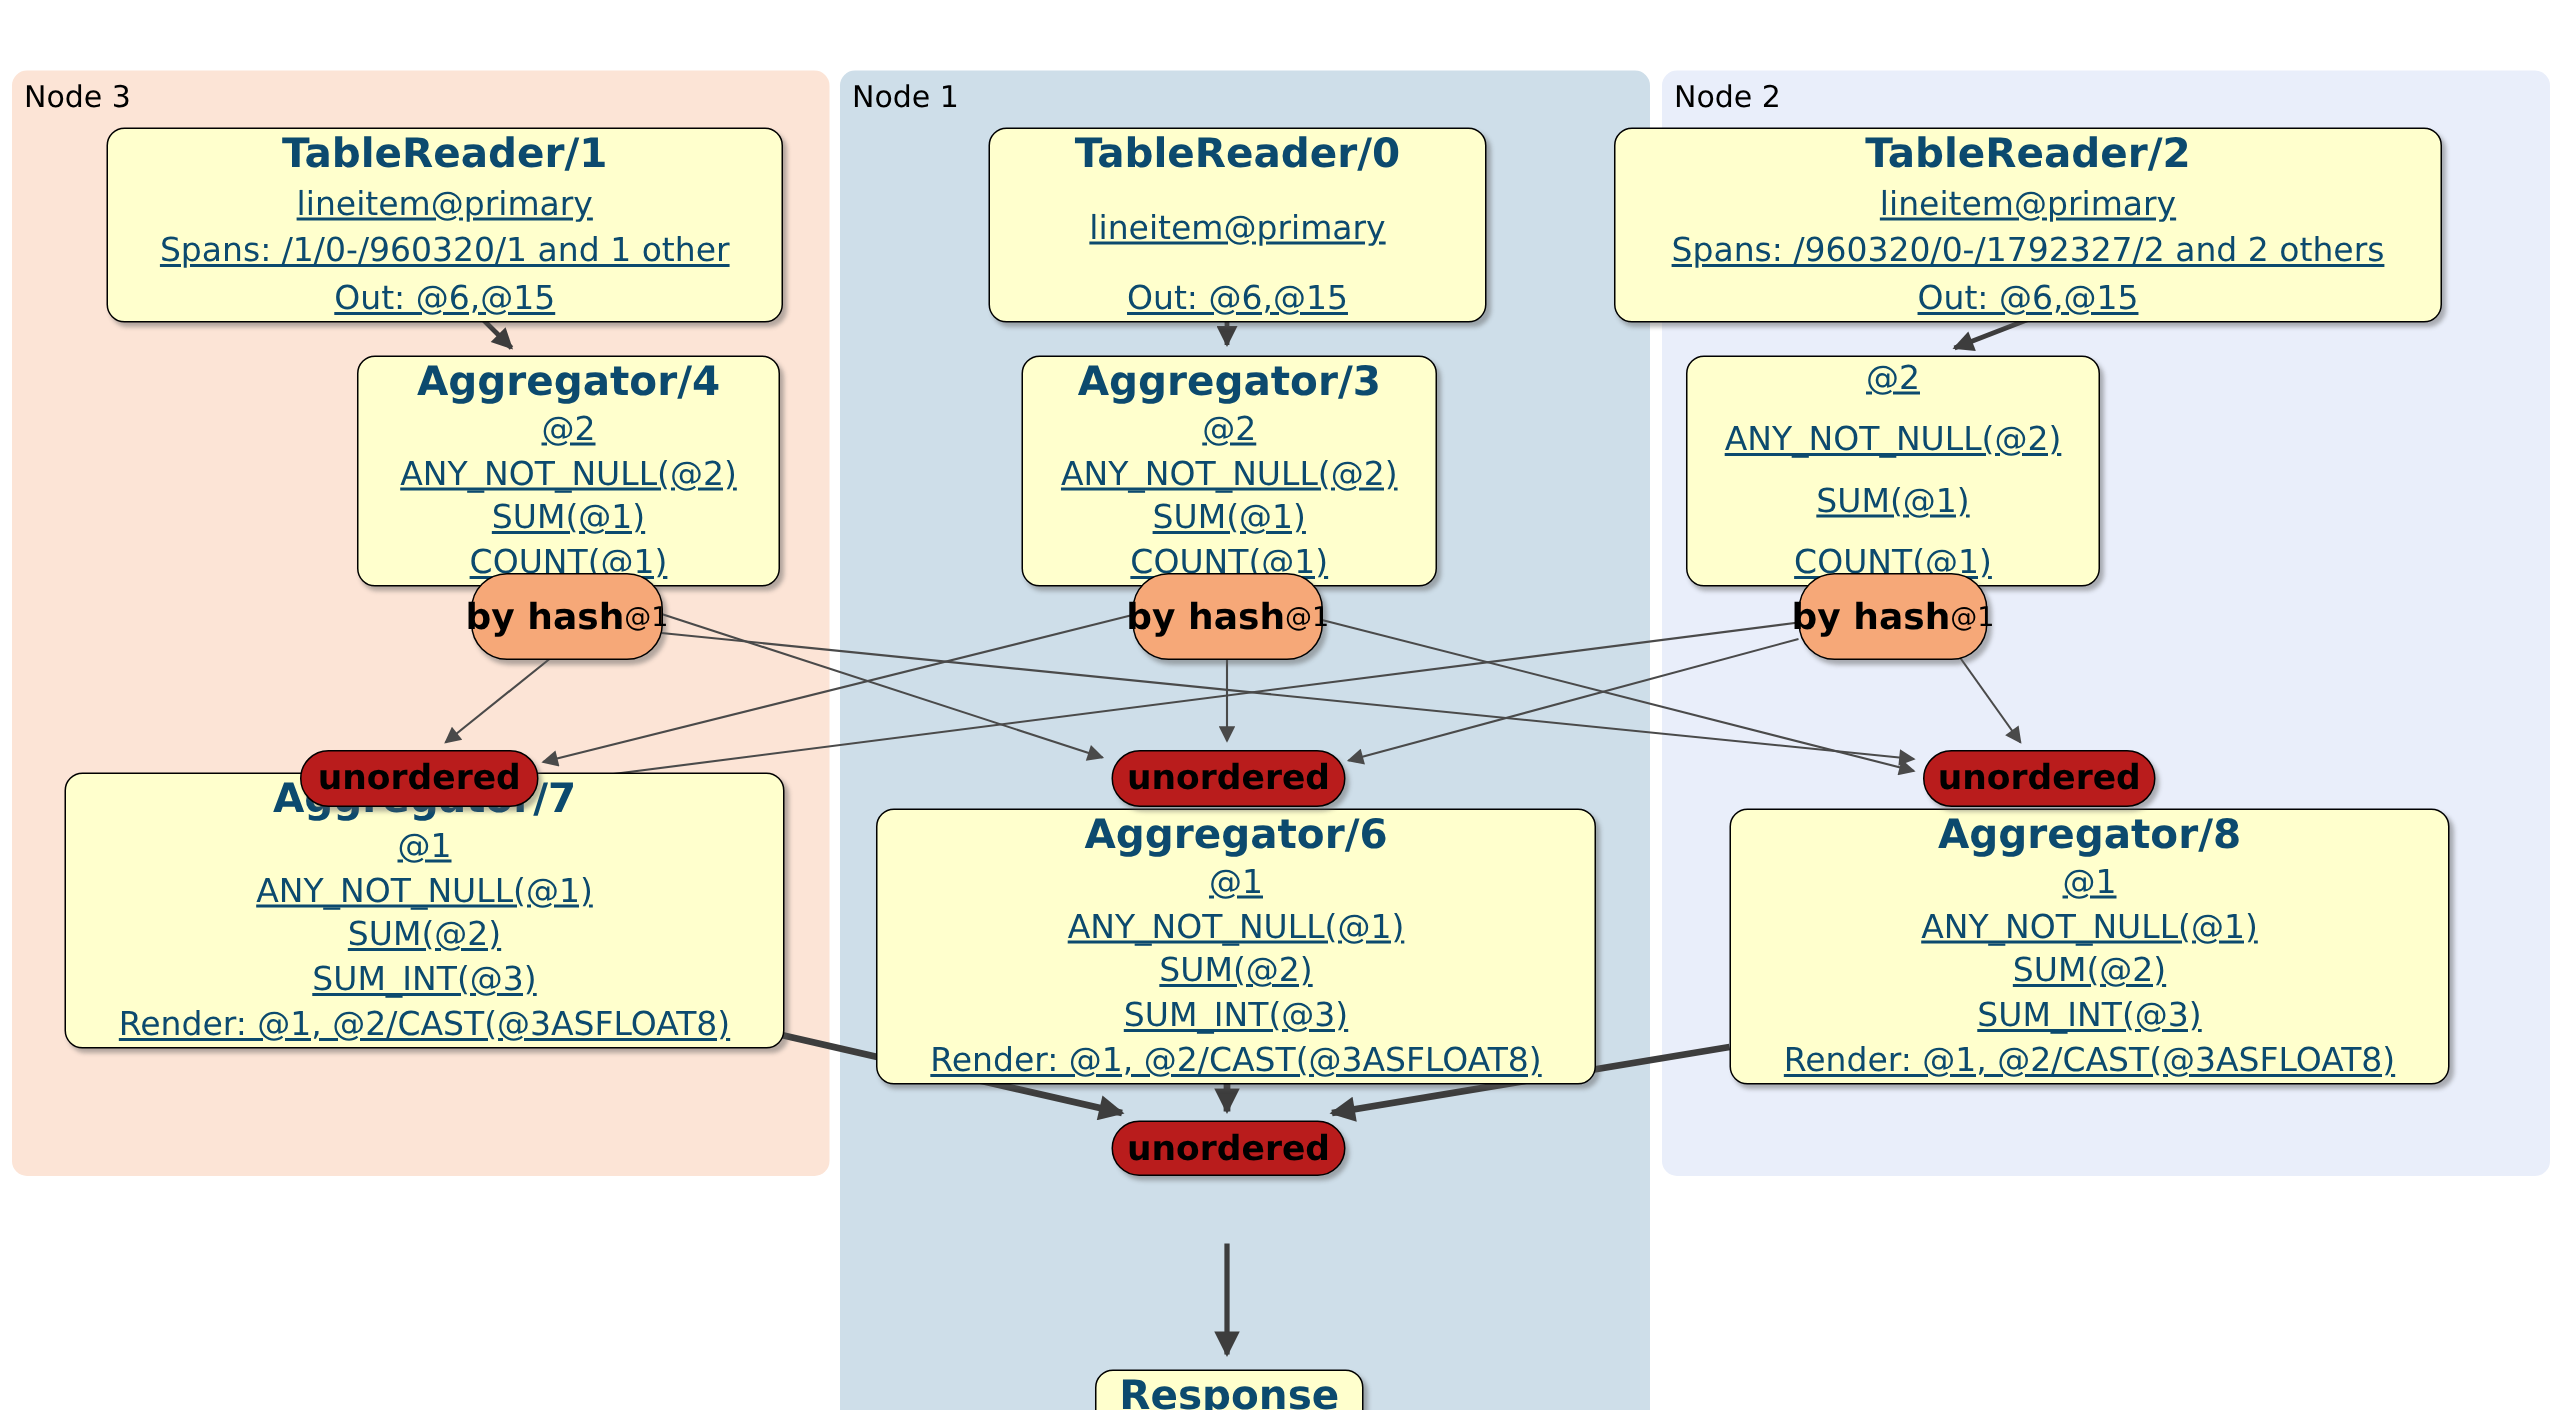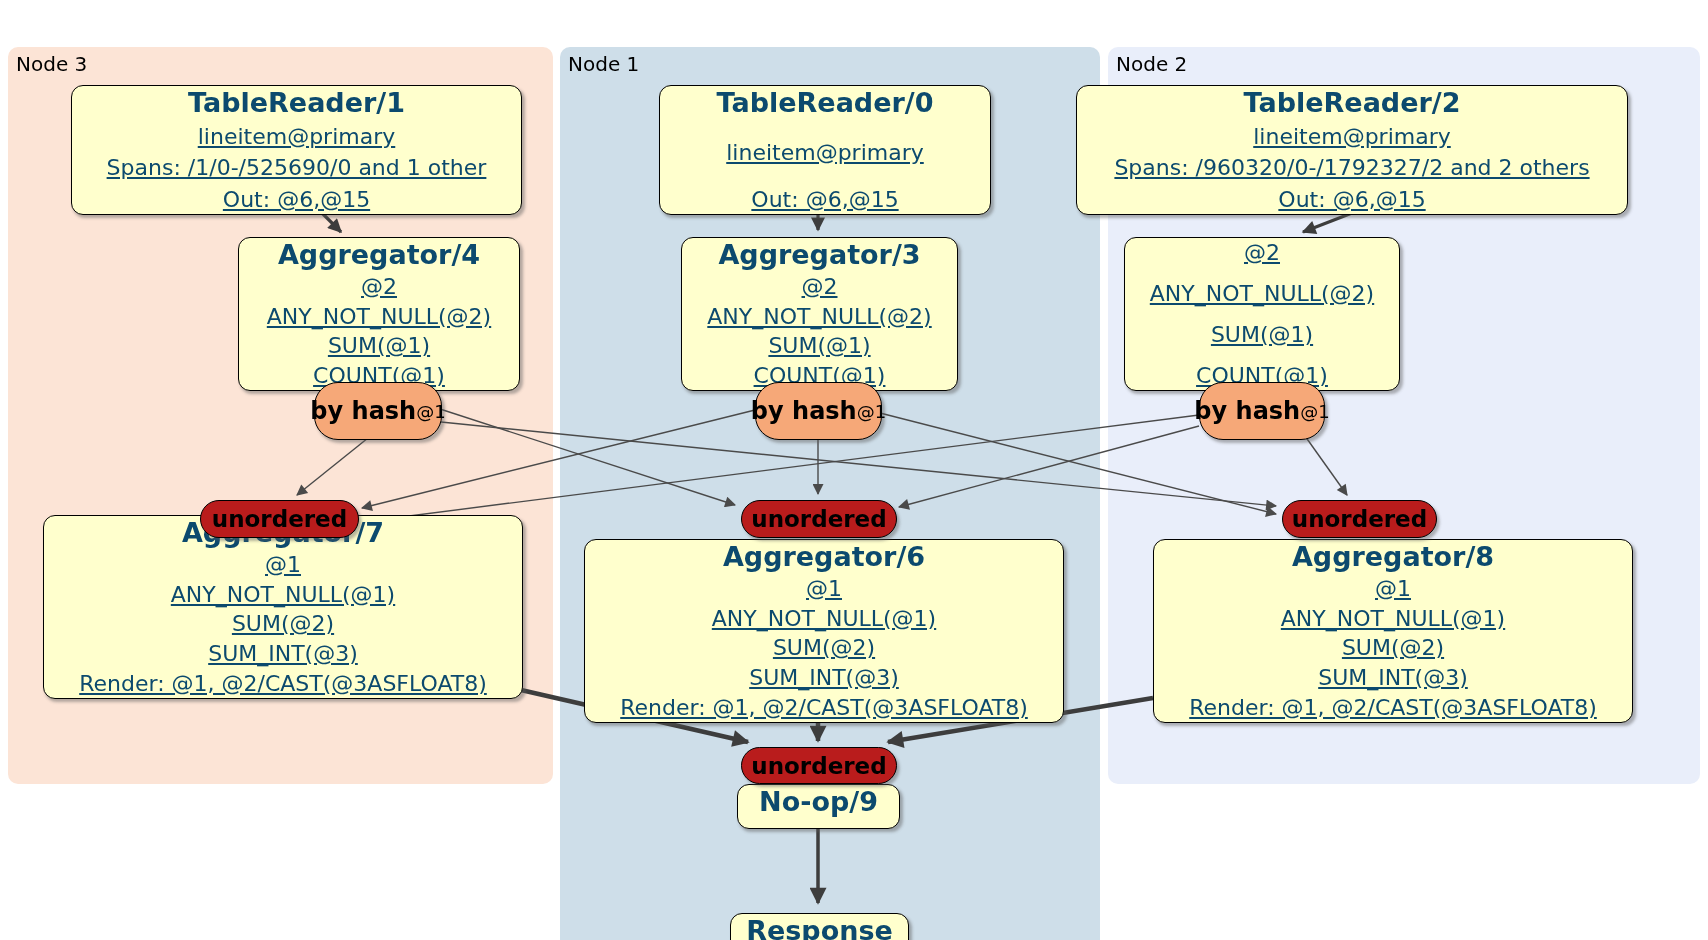--- a/index.html
+++ b/index.html
@@ -77,21 +77,21 @@
       <path d="M1153,659 L888,703" marker-end="url(#ah-big)"></path>
     </g>
     <g stroke="#3d3d3d" stroke-width="3.5" fill="none">
       <path d="M818,790 L818,864" marker-end="url(#ah-big)"></path>
     </g>
   </svg>
 
   <div class="ybox" style="left:71px;top:46px;width:449px;height:128px;">
     <div class="t">TableReader/1</div>
     <div class="l">lineitem@primary</div>
-    <div class="l">Spans: /1/0-/525690/0 and 1 other</div>
+    <div class="l">Spans: /1/0-/960320/1 and 1 other</div>
     <div class="l">Out: @6,@15</div>
   </div>
   <div class="ybox" style="left:659px;top:46px;width:330px;height:128px;">
     <div class="t">TableReader/0</div>
     <div class="l">lineitem@primary</div>
     <div class="l">Out: @6,@15</div>
   </div>
   <div class="ybox" style="left:1076px;top:46px;width:550px;height:128px;">
     <div class="t">TableReader/2</div>
     <div class="l">lineitem@primary</div>
@@ -164,20 +164,17 @@
     <div class="l">@1</div>
     <div class="l">ANY_NOT_NULL(@1)</div>
     <div class="l">SUM(@2)</div>
     <div class="l">SUM_INT(@3)</div>
     <div class="l">Render: @1, @2/CAST(@3ASFLOAT8)</div>
   </div>
 
   <div class="pill sync" style="left:741px;top:708px;width:154px;height:35px;">
     <span>unordered</span>
   </div>
-  <div class="ybox" style="left:737px;top:745px;width:161px;height:43px;">
-    <div class="t">No-op/9</div>
-  </div>
   <div class="ybox" style="left:730px;top:874px;width:177px;height:44px;">
     <div class="t">Response</div>
   </div>
 
 </div>
 
 </body></html>

